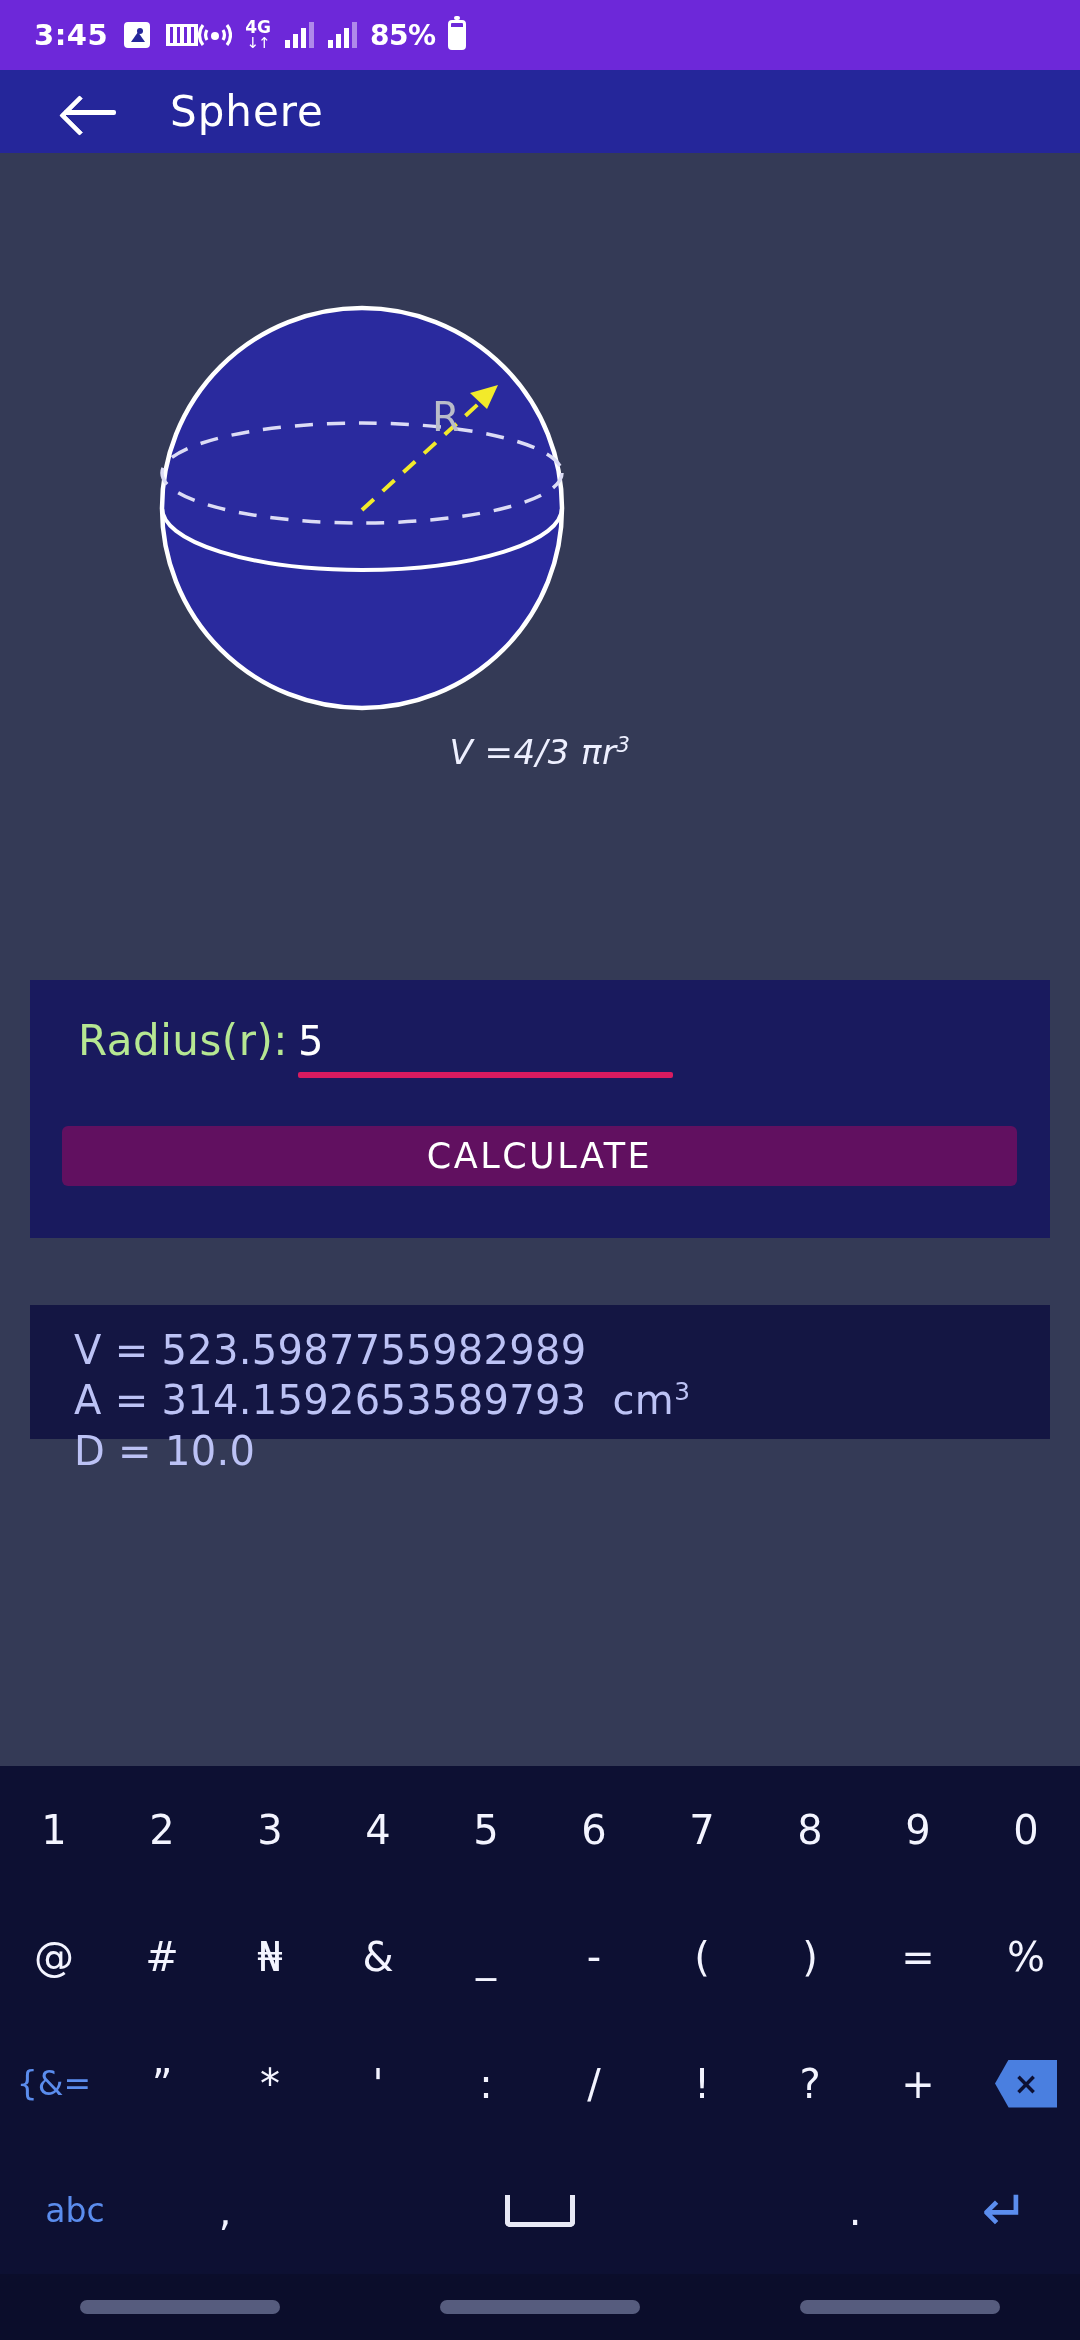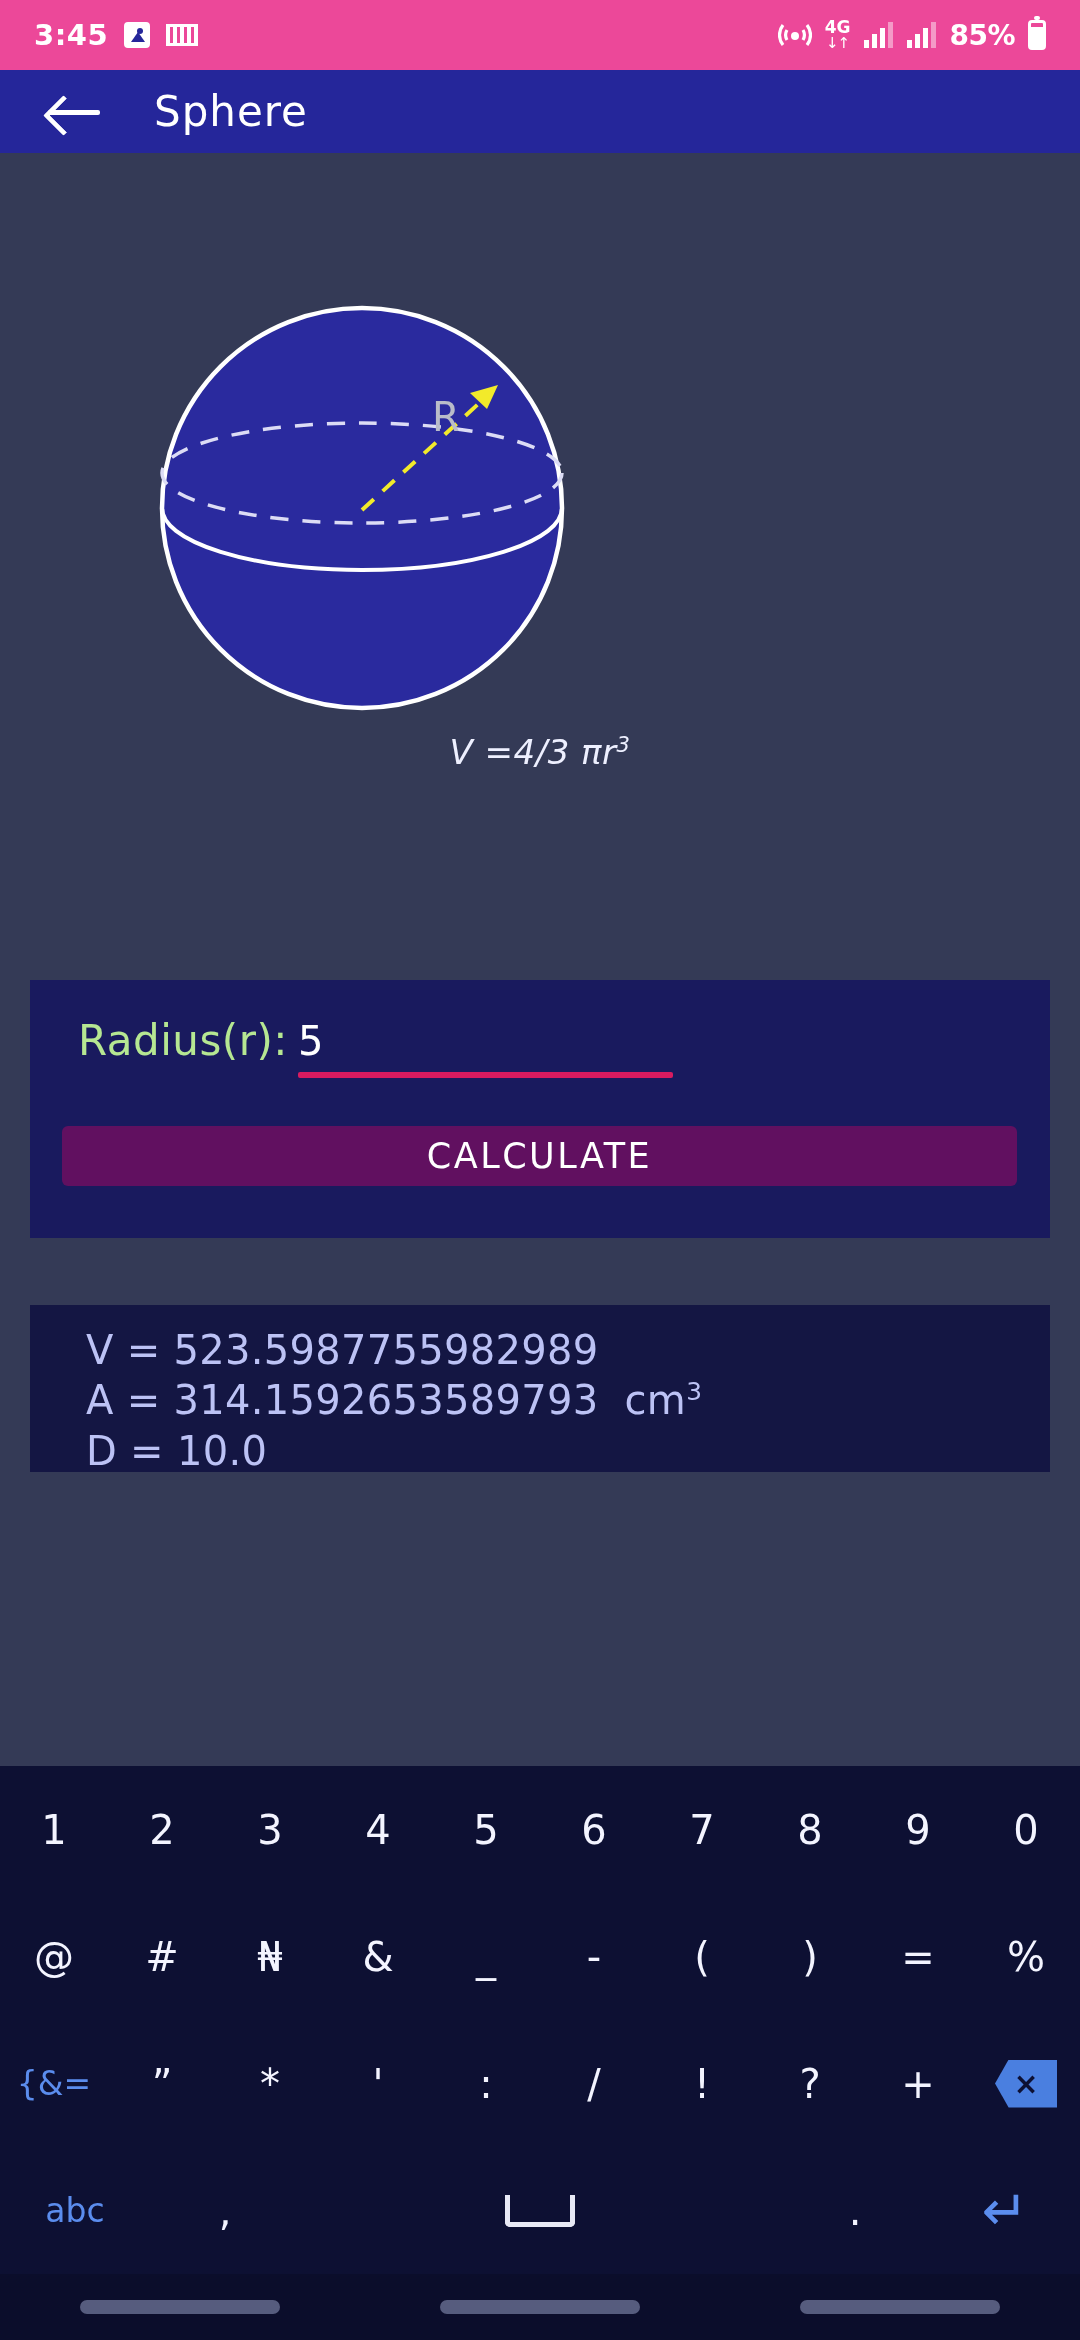--- a/index.html
+++ b/index.html
@@ -7,22 +7,22 @@
     width:1080px; height:2340px;
     background:#0c0e2a;
     font-family:"DejaVu Sans", sans-serif;
     overflow:hidden;
   }
   .phone { position:relative; width:1080px; height:2340px; }
 
   
   .statusbar {
     position:absolute; top:0; left:0; width:1080px; height:70px;
-    background:#ec4899;
-    display:flex; align-items:center; justify-content:space-between;
+    background:#6d28d9;
+    display:flex; align-items:center; 
     padding:0 34px;
   }
   .sb-left { display:flex; align-items:center; gap:16px; }
   .sb-right { display:flex; align-items:center; gap:13px; }
   .sb-time {
     color:#fff; font-size:29px; font-weight:600;
     font-family:"DejaVu Sans", sans-serif; letter-spacing:0.5px;
   }
   .sb-pct { color:#fff; font-size:28px; font-weight:700; letter-spacing:-0.5px; }
   .icon-img {
@@ -54,21 +54,21 @@
     width:18px;height:30px;border:3px solid #fff;border-radius:4px;position:relative;
     background:linear-gradient(to top,#fff 85%, transparent 85%);
   }
   .icon-battery::before{content:"";position:absolute;top:-7px;left:3px;width:6px;height:4px;background:#fff;border-radius:2px;}
   .net-4g{ color:#fff; font-size:17px; font-weight:700; line-height:1; }
   .net-arrows{ color:#fff; font-size:15px; line-height:1; letter-spacing:-1px;}
 
   
   .appbar {
     position:absolute; top:70px; left:0; width:1080px; height:83px;
-    background:#25269a; display:flex; align-items:center; padding-left:48px; gap:52px;
+    background:#25269a; display:flex; align-items:center; padding-left:64px; gap:52px;
   }
   .back-arrow { width:54px;height:40px;position:relative;cursor:pointer;}
   .back-arrow::before{
     content:""; position:absolute; left:0; top:18px; width:52px;height:5px;background:#fff;border-radius:2px;}
   .back-arrow::after{
     content:""; position:absolute; left:1px; top:9px; width:24px;height:24px;
     border-left:5px solid #fff;border-bottom:5px solid #fff;transform:rotate(45deg);border-radius:2px;}
   .appbar-title{
     color:#fff; font-size:42px;
     font-family:"DejaVu Sans", sans-serif; font-weight:400; letter-spacing:1px;
@@ -109,22 +109,22 @@
     background:#611060; border-radius:6px;
     display:flex; align-items:center; justify-content:center; cursor:pointer;
   }
   .calc-btn span{
     color:#fff; font-size:35px; letter-spacing:2.5px;
     font-family:"DejaVu Sans", sans-serif;
   }
 
   
   .results{
-    position:absolute; left:30px; top:1152px; width:1020px; height:167px;
-    background:#141643; padding:24px 36px 0 56px;
+    position:absolute; left:30px; top:1152px; width:1020px; height:134px;
+    background:#141643; padding:24px 36px 0 44px;
   }
   .results p{
     color:#bcc2f5; font-size:40px; line-height:1.05;
     font-family:"DejaVu Sans", sans-serif; white-space:pre; letter-spacing:0.3px;
     margin-bottom:8px;
   }
   .results sup{ font-size:0.62em; vertical-align:super; }
 
   
   .keyboard{

